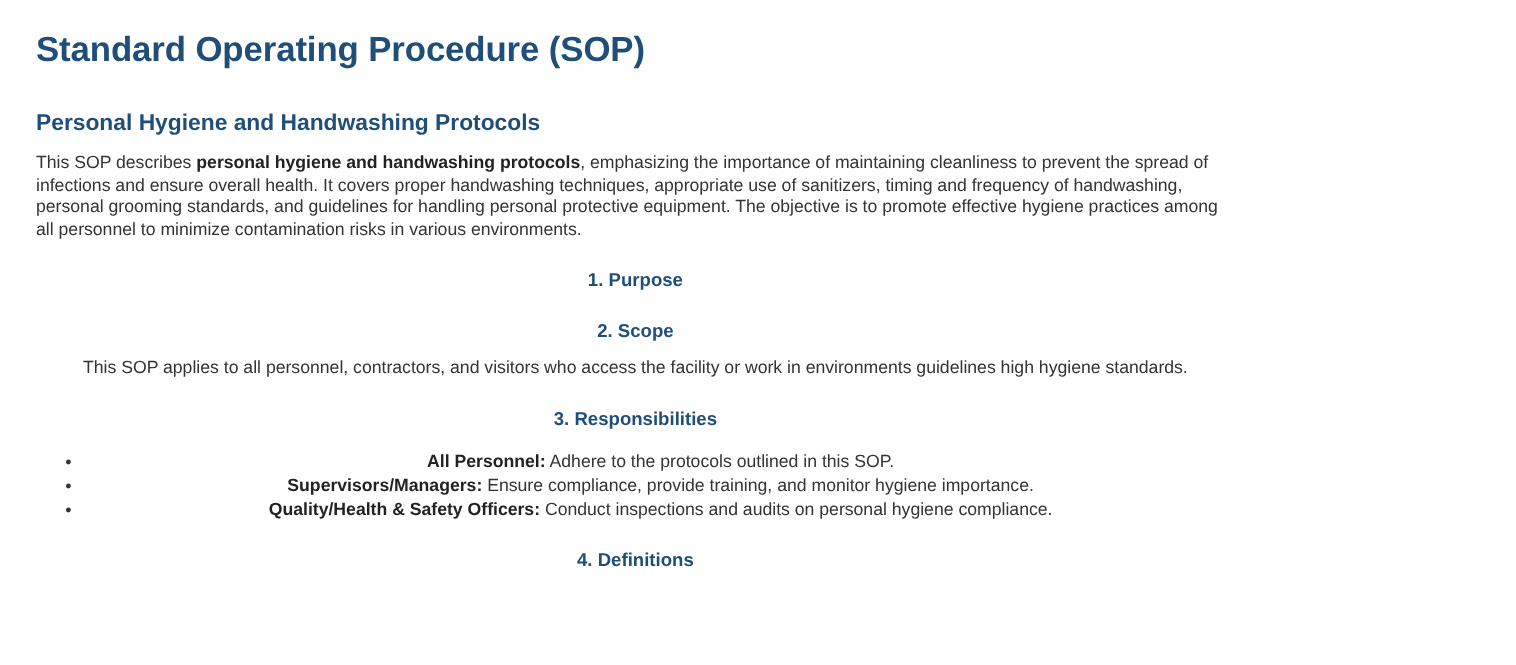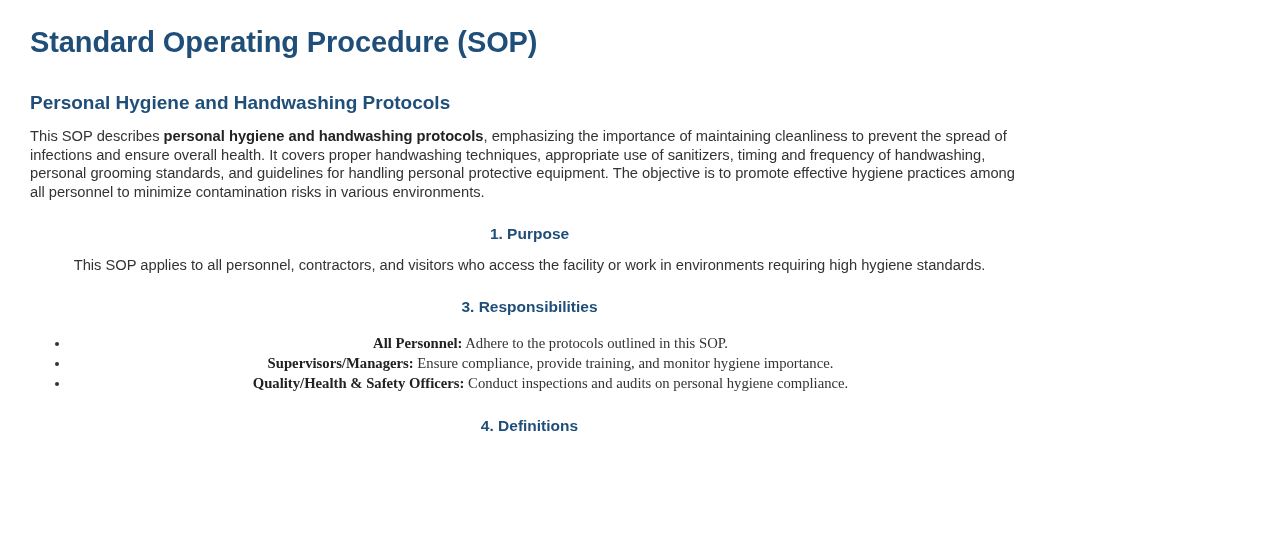--- a/index.html
+++ b/index.html
@@ -50,21 +50,20 @@
     font-size: 15.5px;
     line-height: 1.2;
     font-weight: bold;
     color: #1f4e79;
     margin: 24px 0 0 0;
   }
   ul.resp-list {
     margin: 16px 0 0 0;
     padding: 0 0 0 40px;
     list-style: disc;
-    font-family: Liberation Serif, serif;
   }
   ul.resp-list li {
     font-size: 14.7px;
     line-height: 20px;
     color: #333333;
     padding-left: 2px;
   }
   ul.resp-list li strong {
     font-weight: bold;
     color: #222222;
@@ -82,21 +81,22 @@
 
   <p class="body-text">
     <span>This SOP describes </span><strong>personal hygiene and handwashing protocols</strong><span>, emphasizing the importance of maintaining cleanliness to prevent the spread of infections and ensure overall health. It covers proper handwashing techniques, appropriate use of sanitizers, timing and frequency of handwashing, personal grooming standards, and guidelines for handling personal protective equipment. The objective is to promote effective hygiene practices among all personnel to minimize contamination risks in various environments.</span>
   </p>
 
   <div class="sec-block">
     <h3 class="section-heading">1. Purpose</h3>
   </div>
 
   <div class="sec-block">
-    <p class="body-text">This SOP applies to all personnel, contractors, and visitors who access the facility or work in environments requiring high hygiene standards.</p>
+    <h3 class="section-heading">2. Scope</h3>
+    <p class="body-text">This SOP applies to all personnel, contractors, and visitors who access the facility or work in environments guidelines high hygiene standards.</p>
   </div>
 
   <div class="sec-block">
     <h3 class="section-heading">3. Responsibilities</h3>
     <ul class="resp-list">
       <li>
         <strong>All Personnel:</strong><span> Adhere to the protocols outlined in this SOP.</span>
       </li>
       <li>
         <strong>Supervisors/Managers:</strong><span> Ensure compliance, provide training, and monitor hygiene importance.</span>

